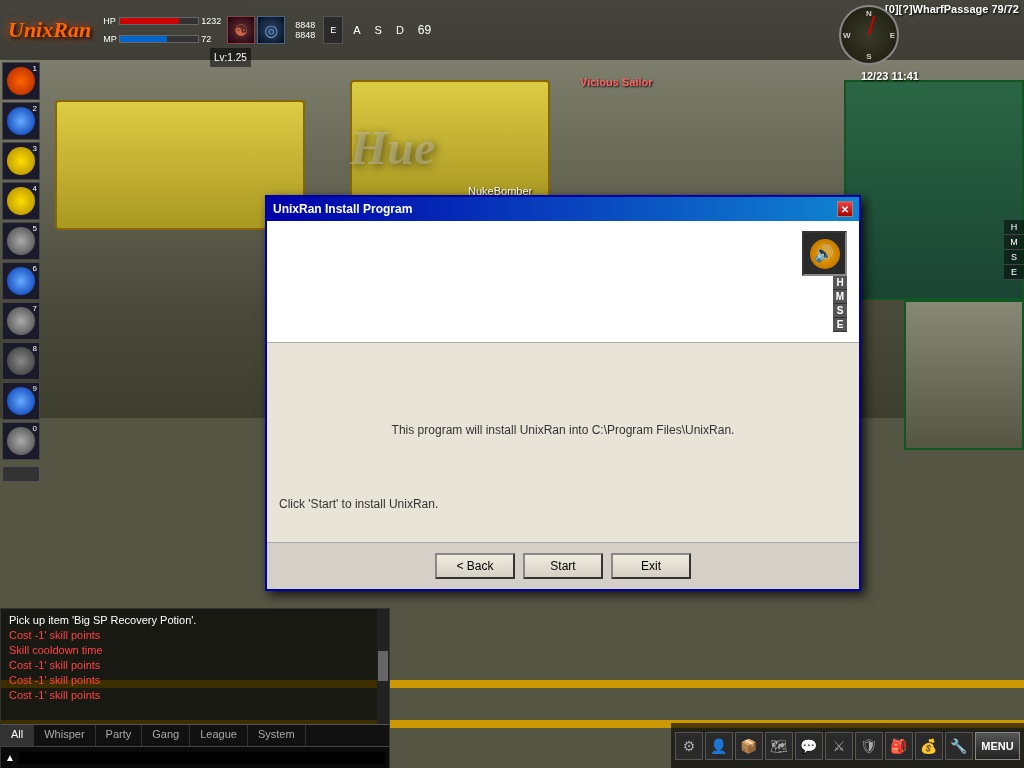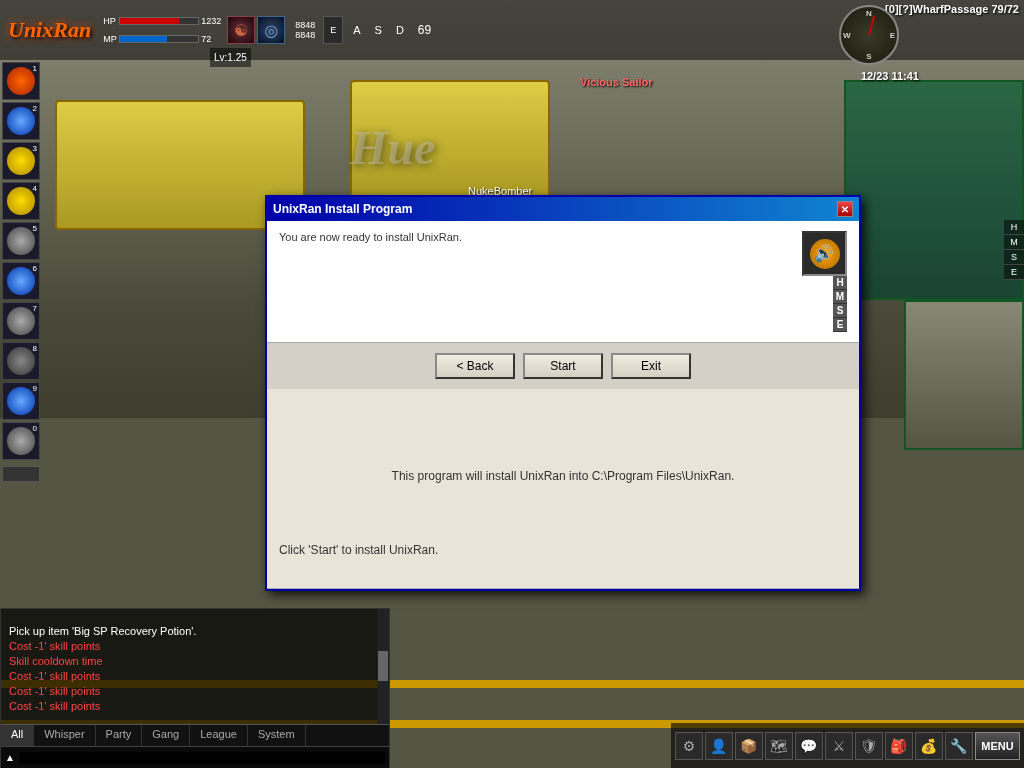--- a/index.html
+++ b/index.html
@@ -434,21 +434,21 @@
       left: 0;
       width: 390px;
       height: 160px;
       background: rgba(0,0,0,0.7);
       border: 1px solid #333;
     }
 
     #chat-scroll {
       height: 115px;
       overflow: hidden;
-      padding: 15px 8px;
+      padding: 4px 8px;
     }
 
     .chat-line {
       font-size: 11px;
       line-height: 15px;
       color: #fff;
     }
 
     .chat-line-red { color: #ff4444; }
     .chat-line-white { color: #ffffff; }
@@ -729,44 +729,43 @@
 </div>
 
 <div id="install-dialog">
   <div id="dialog-titlebar">
     <span>UnixRan Install Program</span>
     <div id="dialog-close">✕</div>
   </div>
   <div id="dialog-content">
     <div id="dialog-top-section">
       <div id="dialog-top-text">
-        <div class="dialog-section-text">You are now ready to install UnixRan.</div>
       </div>
       <div style="display:flex;flex-direction:column;align-items:center;">
         <div id="dialog-icon-box">
           <div class="speaker-icon">
             <span style="color:#fff;font-size:16px;">🔊</span>
           </div>
         </div>
         <div id="dialog-mini-icons">
           <div class="mini-letter">H</div>
           <div class="mini-letter">M</div>
           <div class="mini-letter">S</div>
           <div class="mini-letter">E</div>
         </div>
       </div>
     </div>
+    <div id="dialog-main">
+      <div class="dialog-main-text">This program will install UnixRan into C:\Program Files\UnixRan.</div>
+      <div class="dialog-bottom-text">Click 'Start' to install UnixRan.</div>
+    </div>
     <div id="dialog-buttons">
       <button class="dialog-btn">&lt; Back</button>
       <button class="dialog-btn">Start</button>
       <button class="dialog-btn">Exit</button>
-    </div>
-    <div id="dialog-main">
-      <div class="dialog-main-text">This program will install UnixRan into C:\Program Files\UnixRan.</div>
-      <div class="dialog-bottom-text">Click 'Start' to install UnixRan.</div>
     </div>
   </div>
 </div>
 
 <div id="chat-panel">
   <div id="chat-scroll">
     <div class="chat-line chat-line-white">Pick up item 'Big SP Recovery Potion'.</div>
     <div class="chat-line chat-line-red">Cost -1' skill points</div>
     <div class="chat-line chat-line-red">Skill cooldown time</div>
     <div class="chat-line chat-line-red">Cost -1' skill points</div>

